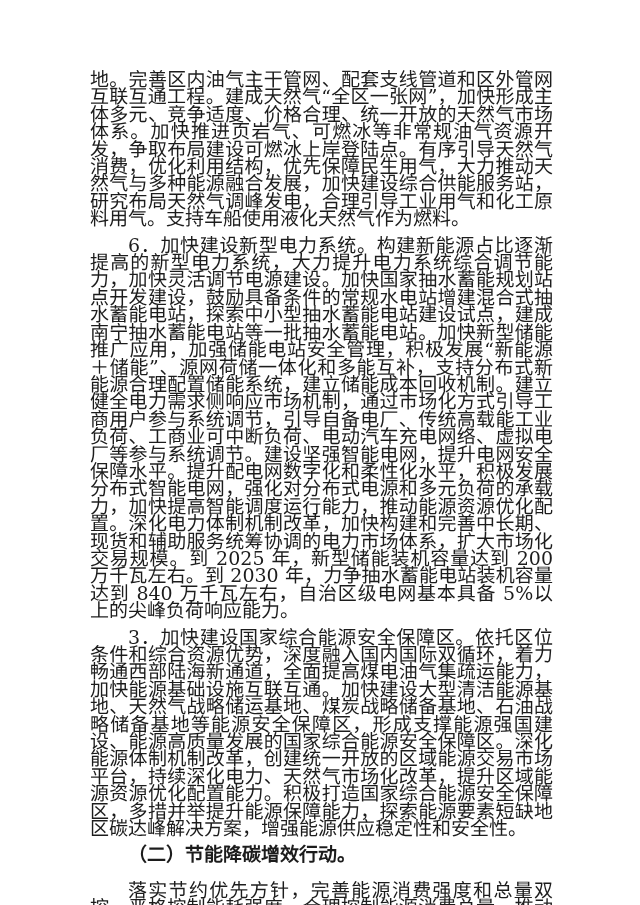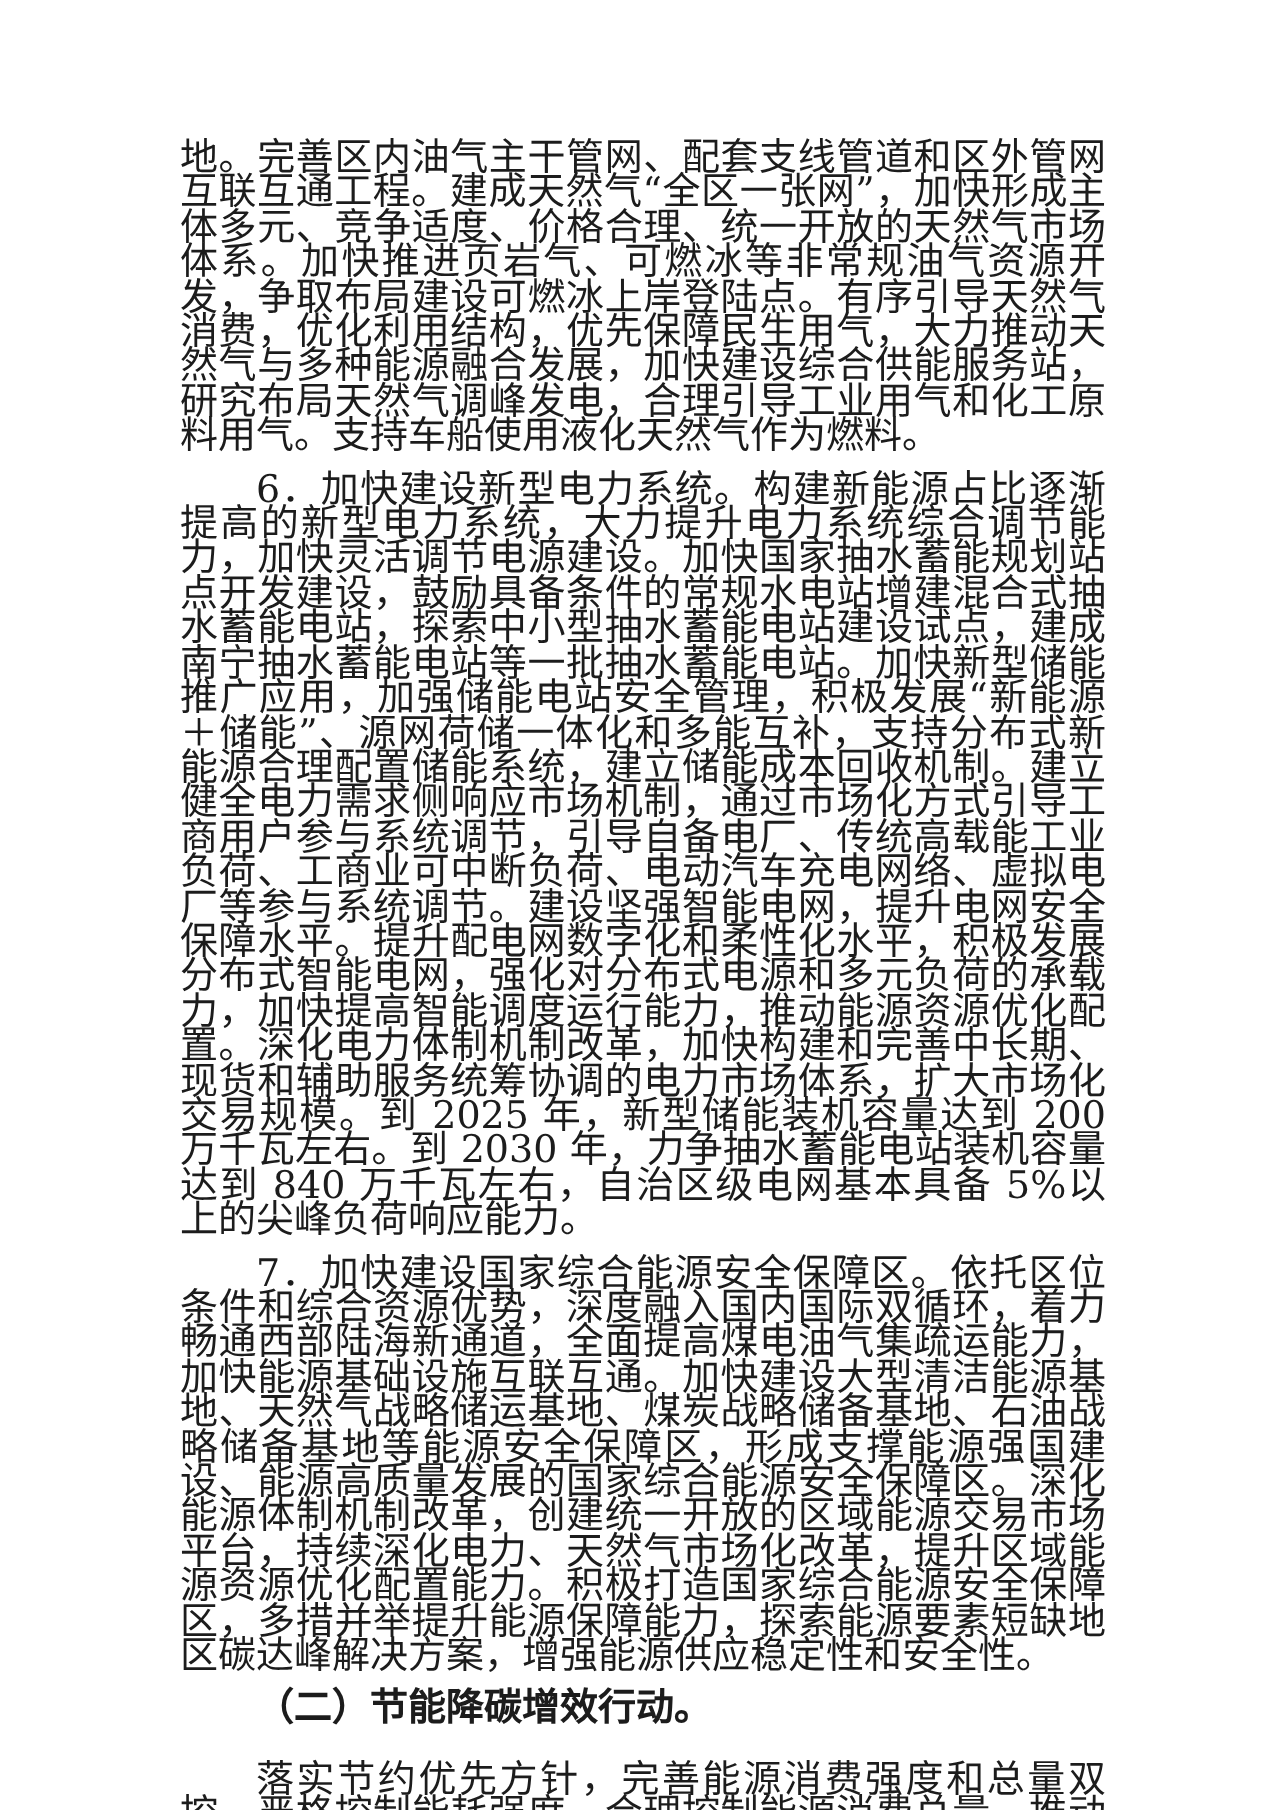--- a/index.html
+++ b/index.html
@@ -51,17 +51,17 @@
     margin-bottom: 0;
   }
 </style>
 </head>
 <body>
 
 <div class="page">
   <div class="doc-content">
     <p class="no-indent">地。完善区内油气主干管网、配套支线管道和区外管网互联互通工程。建成天然气“全区一张网”，加快形成主体多元、竞争适度、价格合理、统一开放的天然气市场体系。加快推进页岩气、可燃冰等非常规油气资源开发，争取布局建设可燃冰上岸登陆点。有序引导天然气消费，优化利用结构，优先保障民生用气，大力推动天然气与多种能源融合发展，加快建设综合供能服务站，研究布局天然气调峰发电，合理引导工业用气和化工原料用气。支持车船使用液化天然气作为燃料。</p>
     <p>6．加快建设新型电力系统。构建新能源占比逐渐提高的新型电力系统，大力提升电力系统综合调节能力，加快灵活调节电源建设。加快国家抽水蓄能规划站点开发建设，鼓励具备条件的常规水电站增建混合式抽水蓄能电站，探索中小型抽水蓄能电站建设试点，建成南宁抽水蓄能电站等一批抽水蓄能电站。加快新型储能推广应用，加强储能电站安全管理，积极发展“新能源＋储能”、源网荷储一体化和多能互补，支持分布式新能源合理配置储能系统，建立储能成本回收机制。建立健全电力需求侧响应市场机制，通过市场化方式引导工商用户参与系统调节，引导自备电厂、传统高载能工业负荷、工商业可中断负荷、电动汽车充电网络、虚拟电厂等参与系统调节。建设坚强智能电网，提升电网安全保障水平。提升配电网数字化和柔性化水平，积极发展分布式智能电网，强化对分布式电源和多元负荷的承载力，加快提高智能调度运行能力，推动能源资源优化配置。深化电力体制机制改革，加快构建和完善中长期、现货和辅助服务统筹协调的电力市场体系，扩大市场化交易规模。到 2025 年，新型储能装机容量达到 200 万千瓦左右。到 2030 年，力争抽水蓄能电站装机容量达到 840 万千瓦左右，自治区级电网基本具备 5%以上的尖峰负荷响应能力。</p>
-    <p>7．加快建设国家综合能源安全保障区。依托区位条件和综合资源优势，深度融入国内国际双循环，着力畅通西部陆海新通道，全面提高煤电油气集疏运能力，加快能源基础设施互联互通。加快建设大型清洁能源基地、天然气战略储运基地、煤炭战略储备基地、石油战略储备基地等能源安全保障区，形成支撑能源强国建设、能源高质量发展的国家综合能源安全保障区。深化能源体制机制改革，创建统一开放的区域能源交易市场平台，持续深化电力、天然气市场化改革，提升区域能源资源优化配置能力。积极打造国家综合能源安全保障区，多措并举提升能源保障能力，探索能源要素短缺地区碳达峰解决方案，增强能源供应稳定性和安全性。</p>
+    <p>3．加快建设国家综合能源安全保障区。依托区位条件和综合资源优势，深度融入国内国际双循环，着力畅通西部陆海新通道，全面提高煤电油气集疏运能力，加快能源基础设施互联互通。加快建设大型清洁能源基地、天然气战略储运基地、煤炭战略储备基地、石油战略储备基地等能源安全保障区，形成支撑能源强国建设、能源高质量发展的国家综合能源安全保障区。深化能源体制机制改革，创建统一开放的区域能源交易市场平台，持续深化电力、天然气市场化改革，提升区域能源资源优化配置能力。积极打造国家综合能源安全保障区，多措并举提升能源保障能力，探索能源要素短缺地区碳达峰解决方案，增强能源供应稳定性和安全性。</p>
     <p class="heading">（二）节能降碳增效行动。</p>
     <p>落实节约优先方针，完善能源消费强度和总量双控，严格控制能耗强度，合理控制能源消费总量，推动能源消费革命，建设能源节约型社会。</p>
   </div>
 </div>
 
 </body></html>

